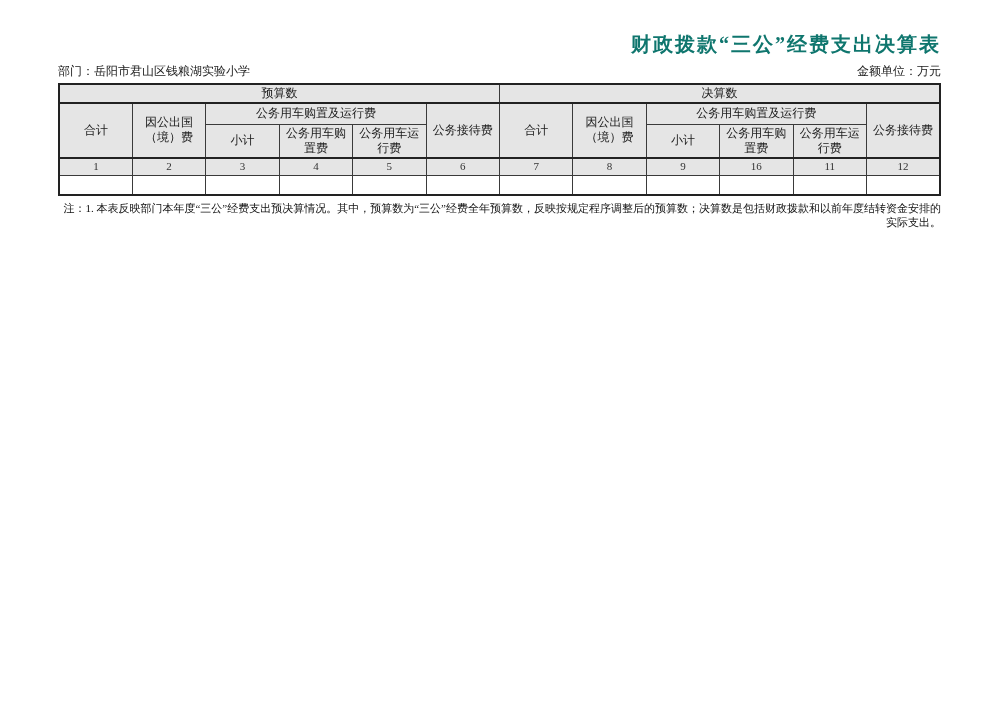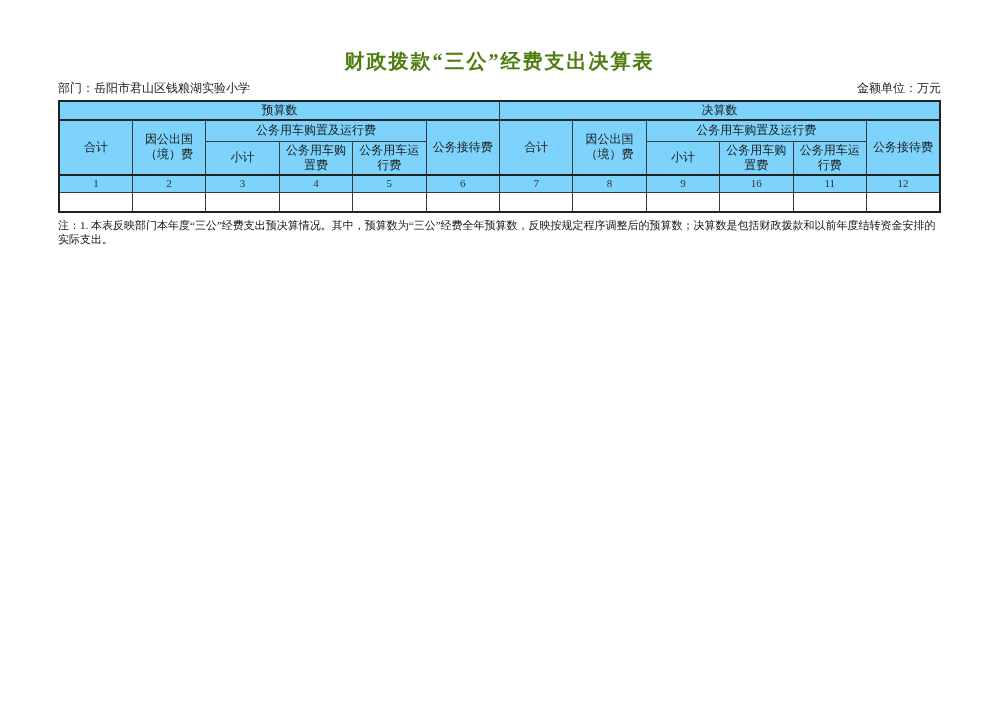--- a/index.html
+++ b/index.html
@@ -10,26 +10,26 @@
     height: 706px;
     background: #ffffff;
     font-family: "Liberation Serif", "DejaVu Serif", serif;
     color: #1a1a1a;
     overflow: hidden;
   }
   .content {
     padding: 0 59px 0 58px;
   }
   .doc-title {
-    padding-top: 48px;
-    text-align: center;
+    padding-top: 31px;
+    text-align: right;
     font-size: 20px;
     font-weight: bold;
     letter-spacing: 2px;
-    color: #4d7c0f;
+    color: #0f766e;
   }
   .doc-number {
     margin-top: 10px;
     text-align: right;
     font-size: 12px;
   }
   .meta-row {
     display: flex;
     justify-content: space-between;
     align-items: center;
@@ -47,21 +47,21 @@
   table.san-gong td {
     border: 1px solid #3a3a3a;
     text-align: center;
     vertical-align: middle;
     font-weight: normal;
     font-size: 12px;
     line-height: 1.25;
     padding: 1px 2px;
   }
   table.san-gong thead th {
-    background: #7dd3fc;
+    background: #e5e5e5;
   }
   tr.row-sections th { height: 16px; border-bottom: 2px solid #222; }
   tr.row-groups th  { height: 21px; }
   tr.row-subcols th { height: 31px; }
   tr.row-numbers th {
     height: 18px;
     font-size: 11px;
     border-top: 2px solid #222;
     color: #333;
   }
@@ -69,21 +69,21 @@
     height: 19px;
     background: #ffffff;
     border-top: 1.5px solid #333;
   }
   .notes {
     margin-top: 5px;
     font-size: 11px;
     line-height: 1.35;
     color: #111;
   }
-  .notes .note-first { margin-top: 0; }
+  .notes .note-first { margin-top: 0; text-align: right; }
   .notes .note-rest  { padding-left: 28px; margin-top: 5px; }
 </style>
 </head>
 <body>
 
 <div class="page">
   <div class="content">
 
     <div class="doc-title">财政拨款“三公”经费支出决算表</div>
 

